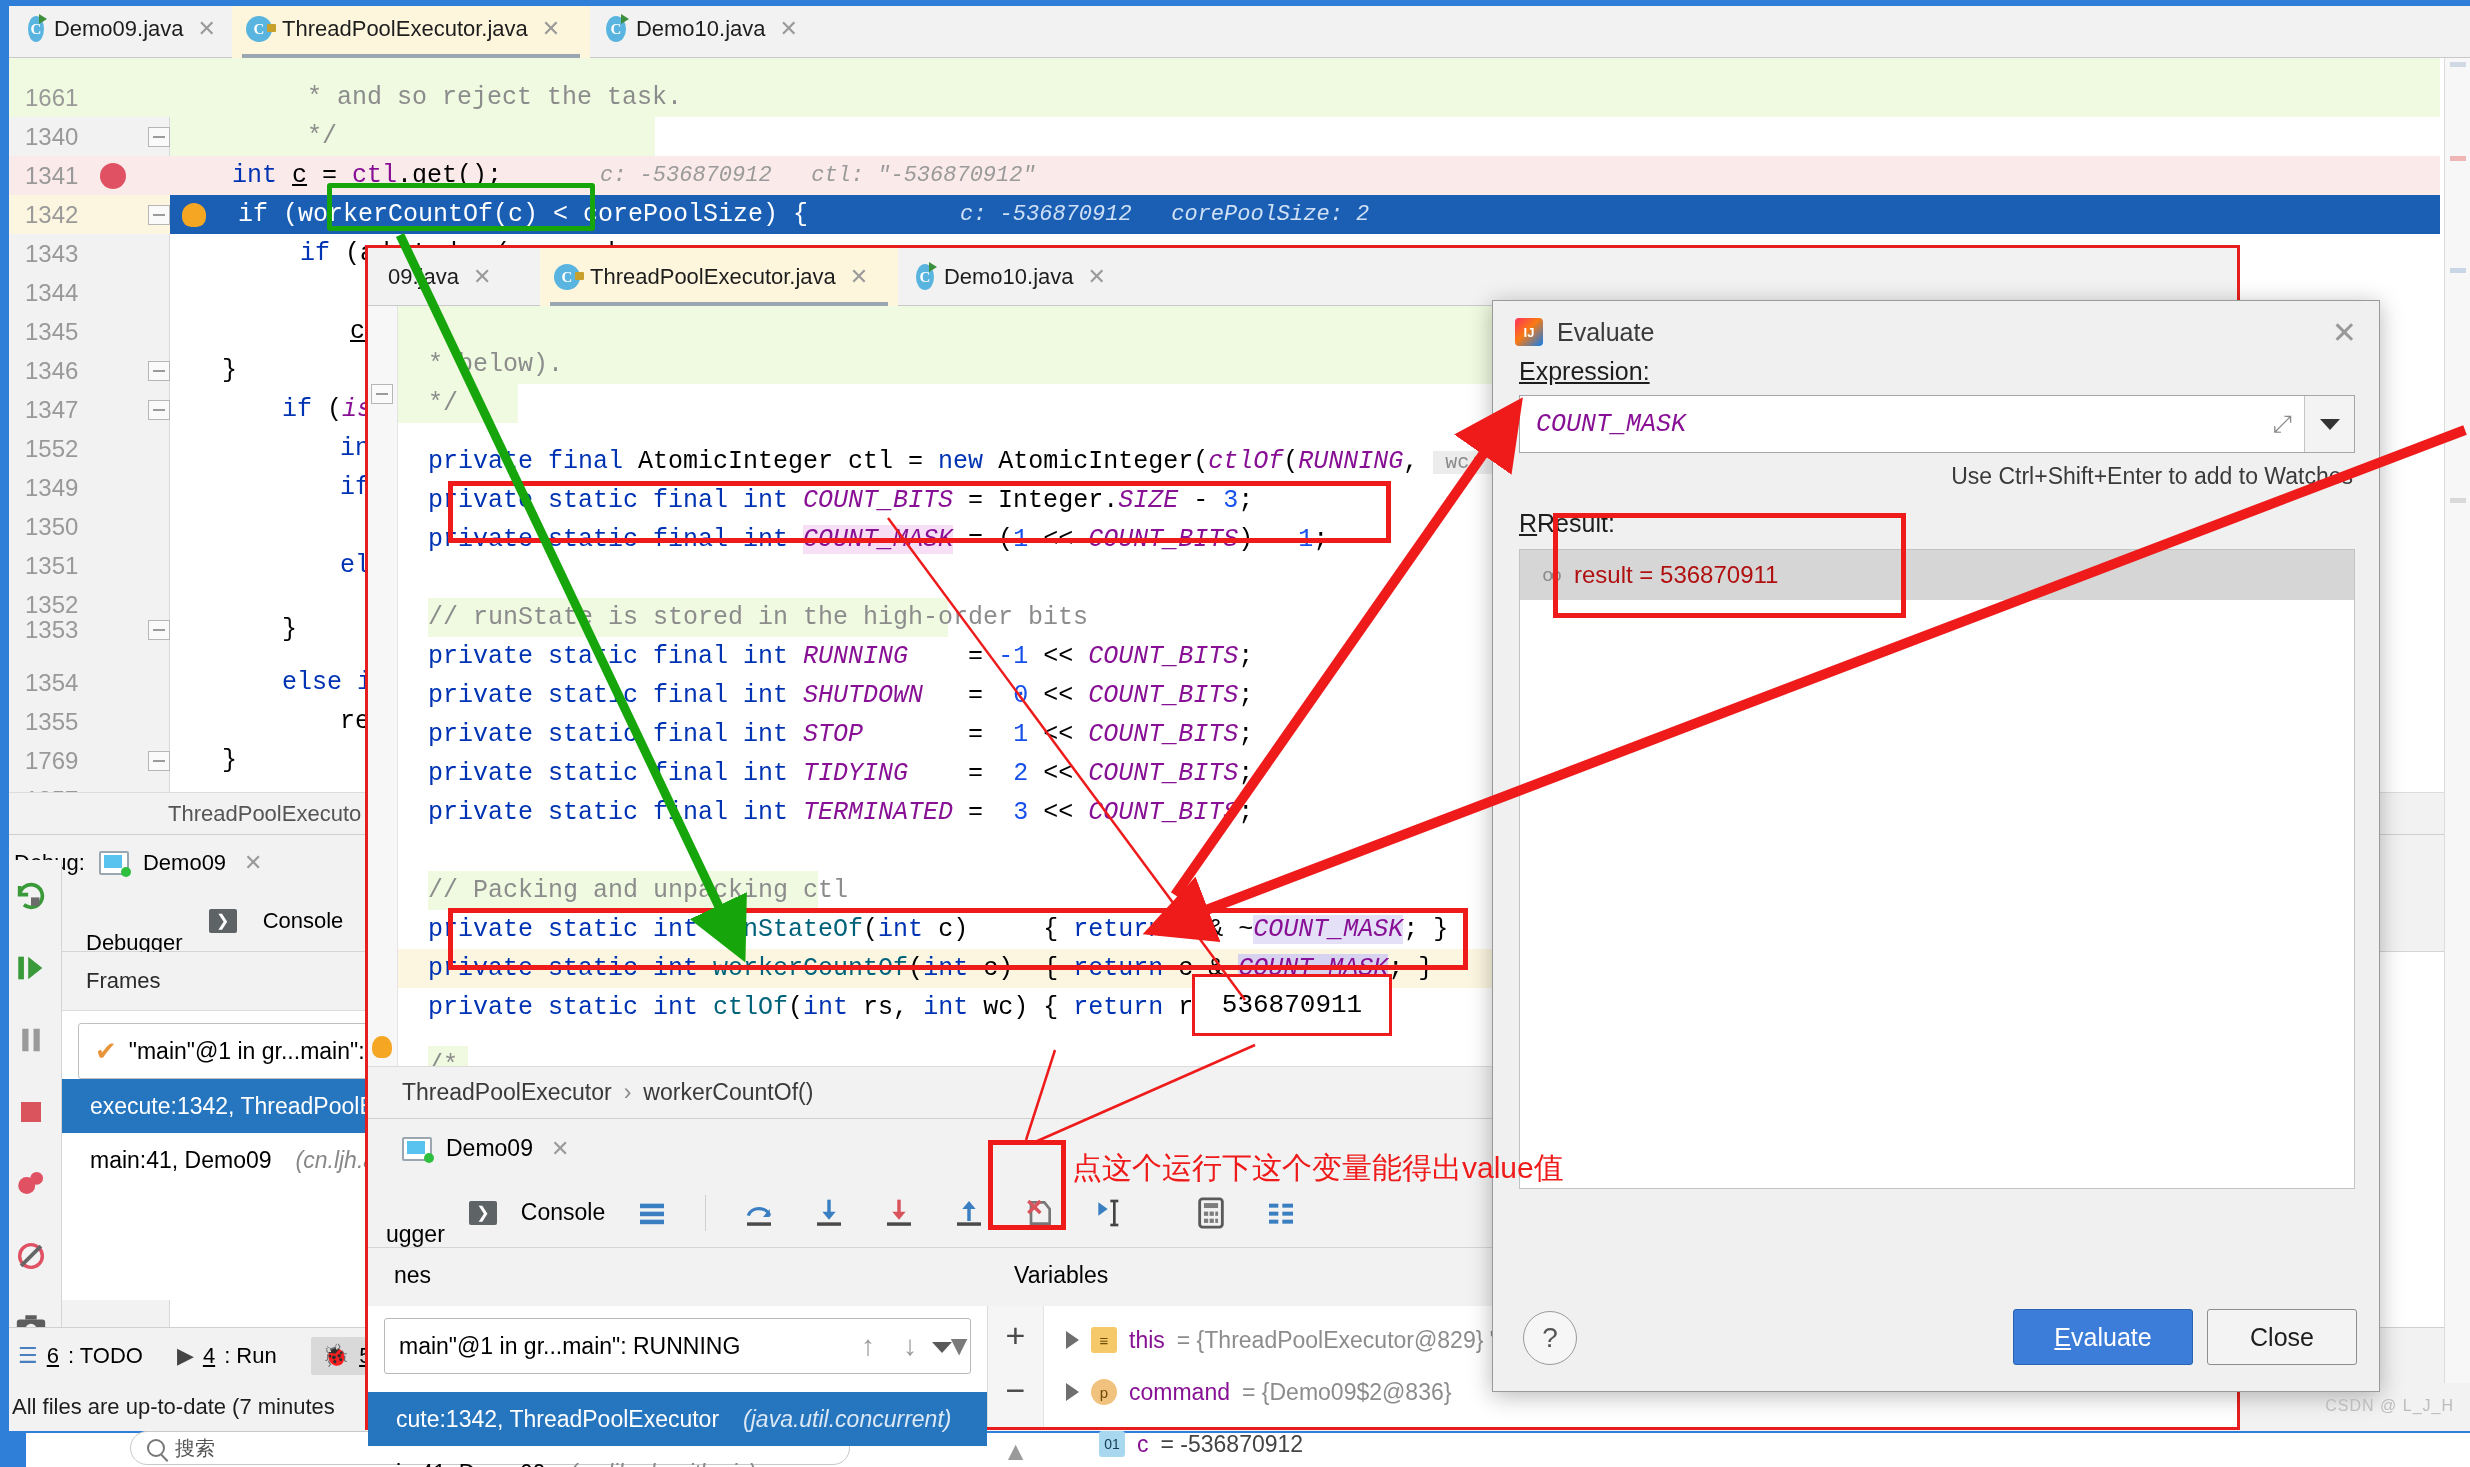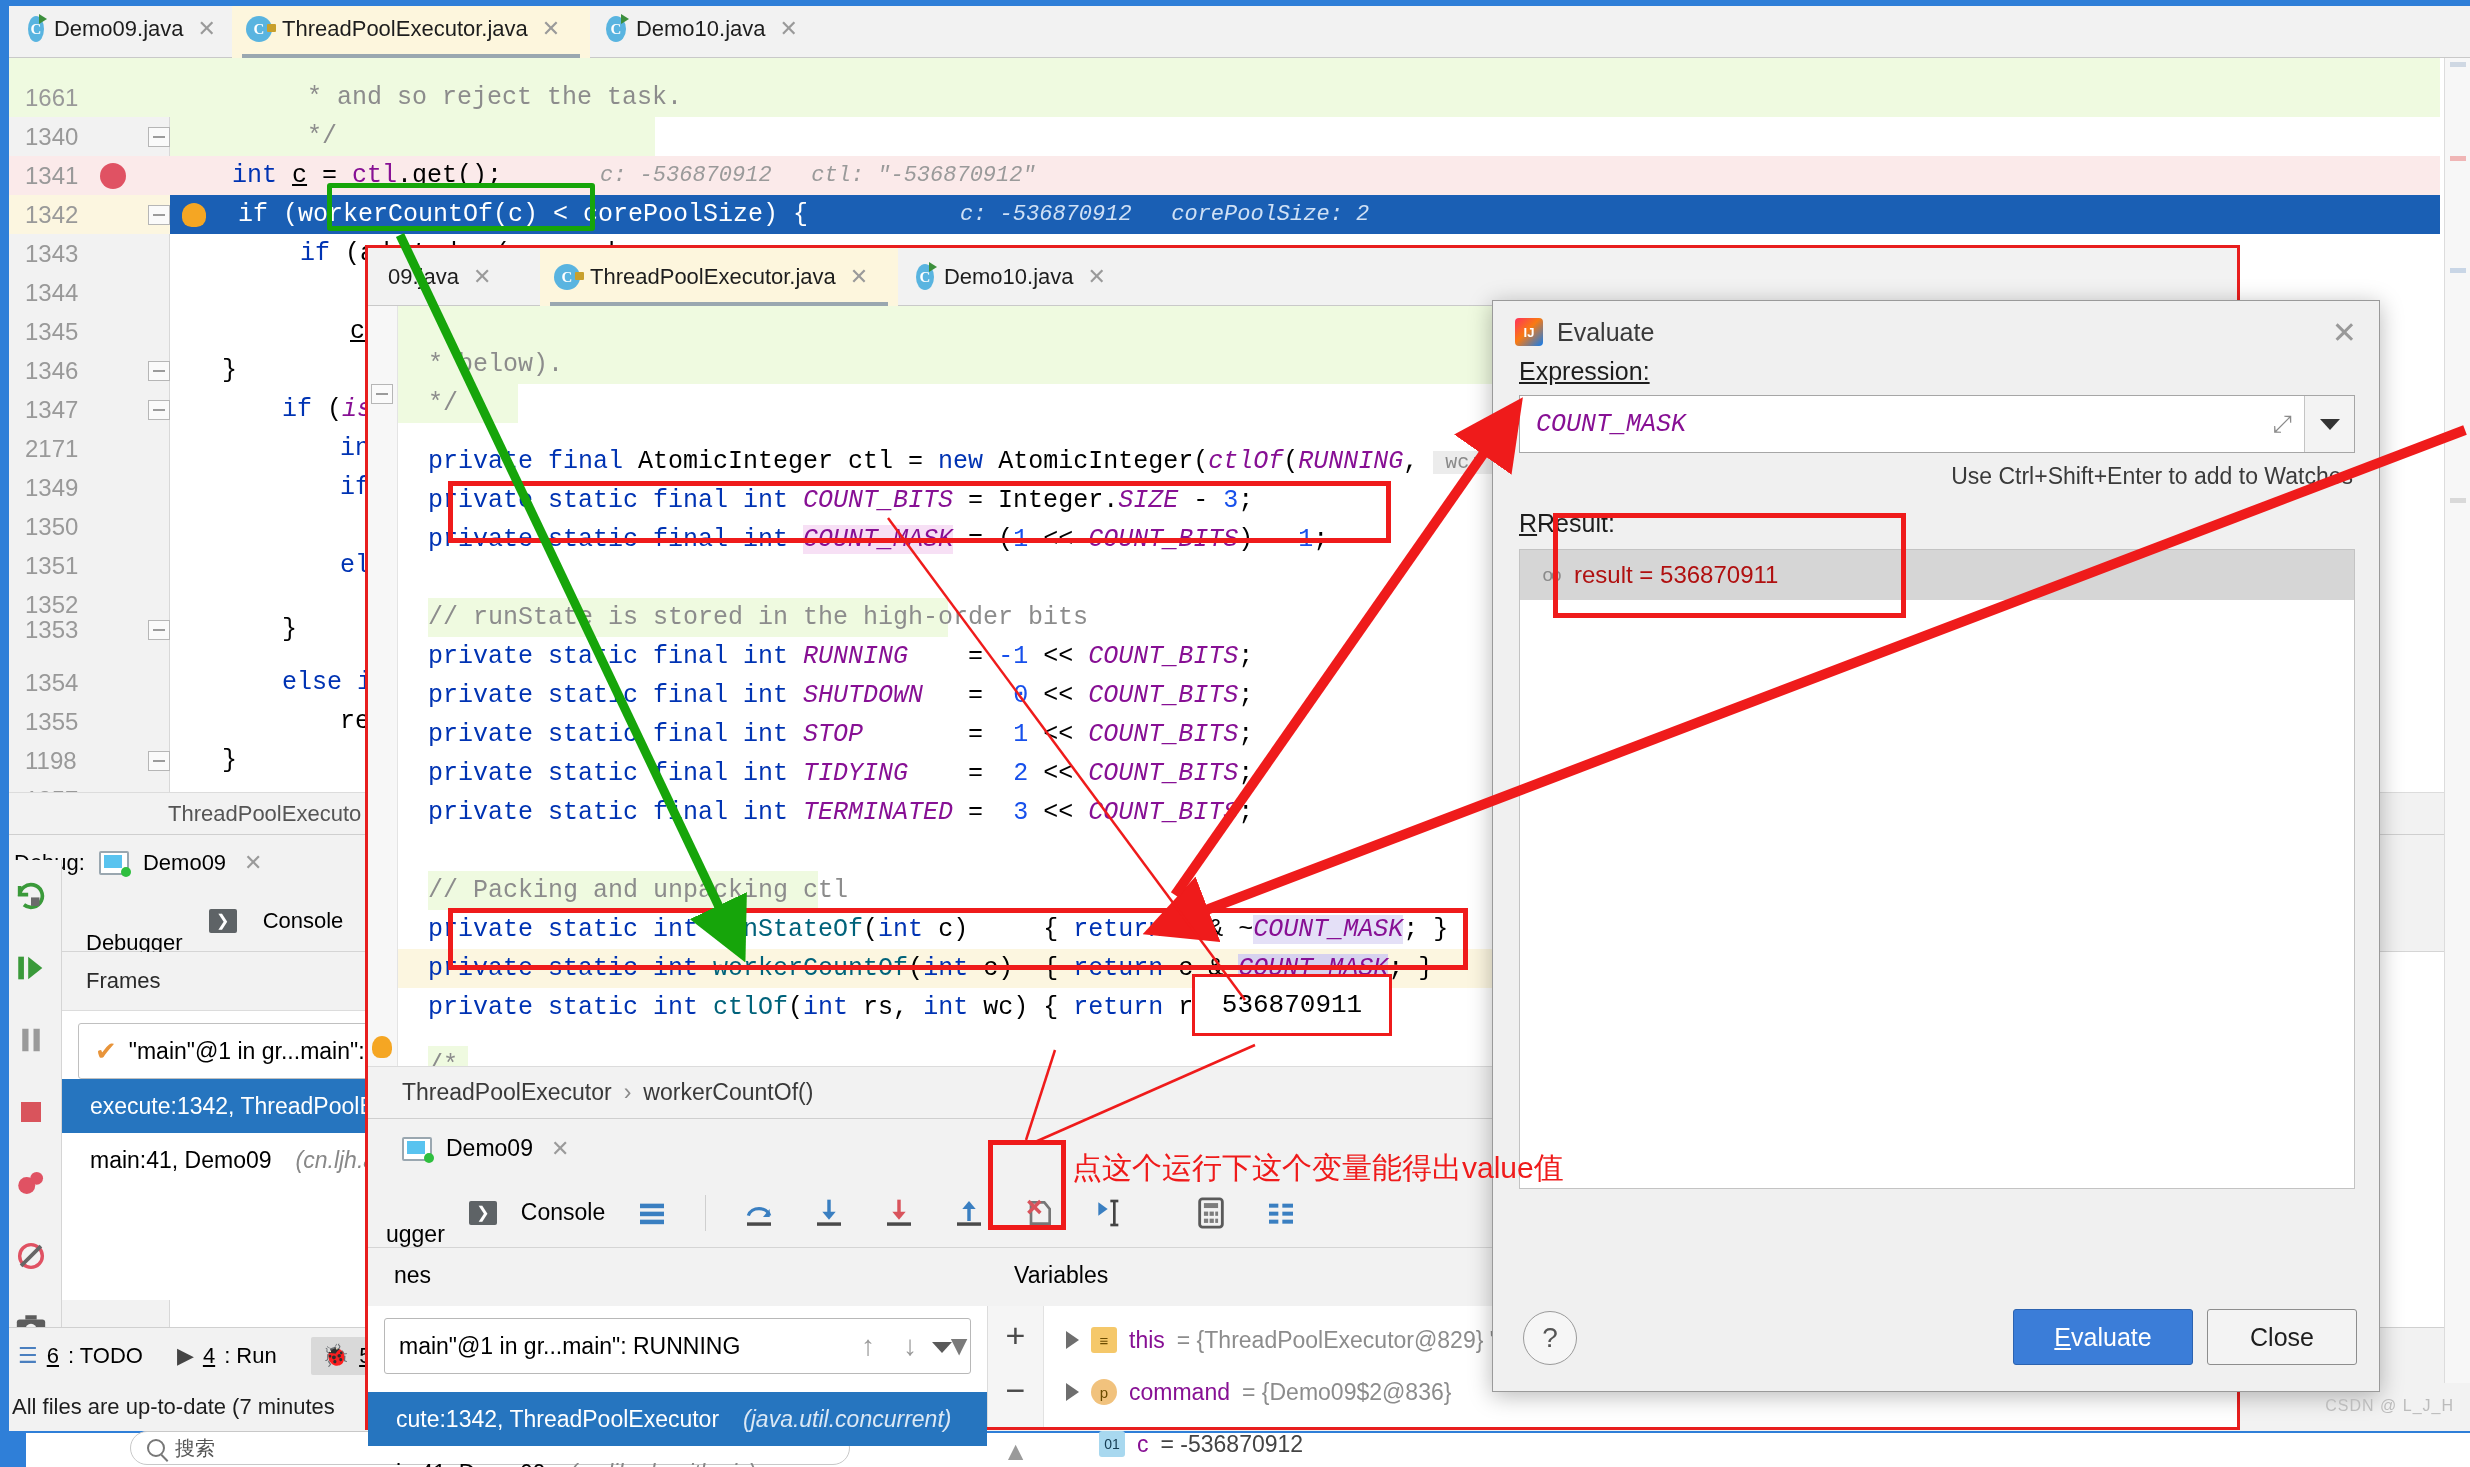--- a/index.html
+++ b/index.html
@@ -241,21 +241,21 @@
       <span class="lnnum">1346</span>
       <span class="foldmark"></span>
       <span class="codeline mono" style="left:222px;">}</span>
     </div>
     <div class="lnrow" style="top:332px;">
       <span class="lnnum">1347</span>
       <span class="foldmark"></span>
       <span class="codeline mono" style="left:282px;"><span class="kw">if</span> (<span class="fld" style="font-style:italic">is</span></span>
     </div>
     <div class="lnrow" style="top:371px;">
-      <span class="lnnum">2171</span>
+      <span class="lnnum">1552</span>
       <span class="codeline kw" style="left:340px;">in</span>
     </div>
     <div class="lnrow" style="top:410px;">
       <span class="lnnum">1349</span>
       <span class="codeline kw" style="left:340px;">if</span>
     </div>
     <div class="lnrow" style="top:449px;">
       <span class="lnnum">1350</span>
     </div>
     <div class="lnrow" style="top:488px;">
@@ -272,21 +272,21 @@
     </div>
     <div class="lnrow" style="top:605px;">
       <span class="lnnum">1354</span>
       <span class="codeline kw" style="left:282px;">else i</span>
     </div>
     <div class="lnrow" style="top:644px;">
       <span class="lnnum">1355</span>
       <span class="codeline mono" style="left:340px;">re</span>
     </div>
     <div class="lnrow" style="top:683px;">
-      <span class="lnnum">1198</span>
+      <span class="lnnum">1769</span>
       <span class="foldmark"></span>
       <span class="codeline mono" style="left:222px;">}</span>
     </div>
     <div class="lnrow" style="top:722px;">
       <span class="lnnum">1357</span>
     </div>
   </div>
 
   <div id="bg-breadcrumb">
     <span>ThreadPoolExecuto</span>

